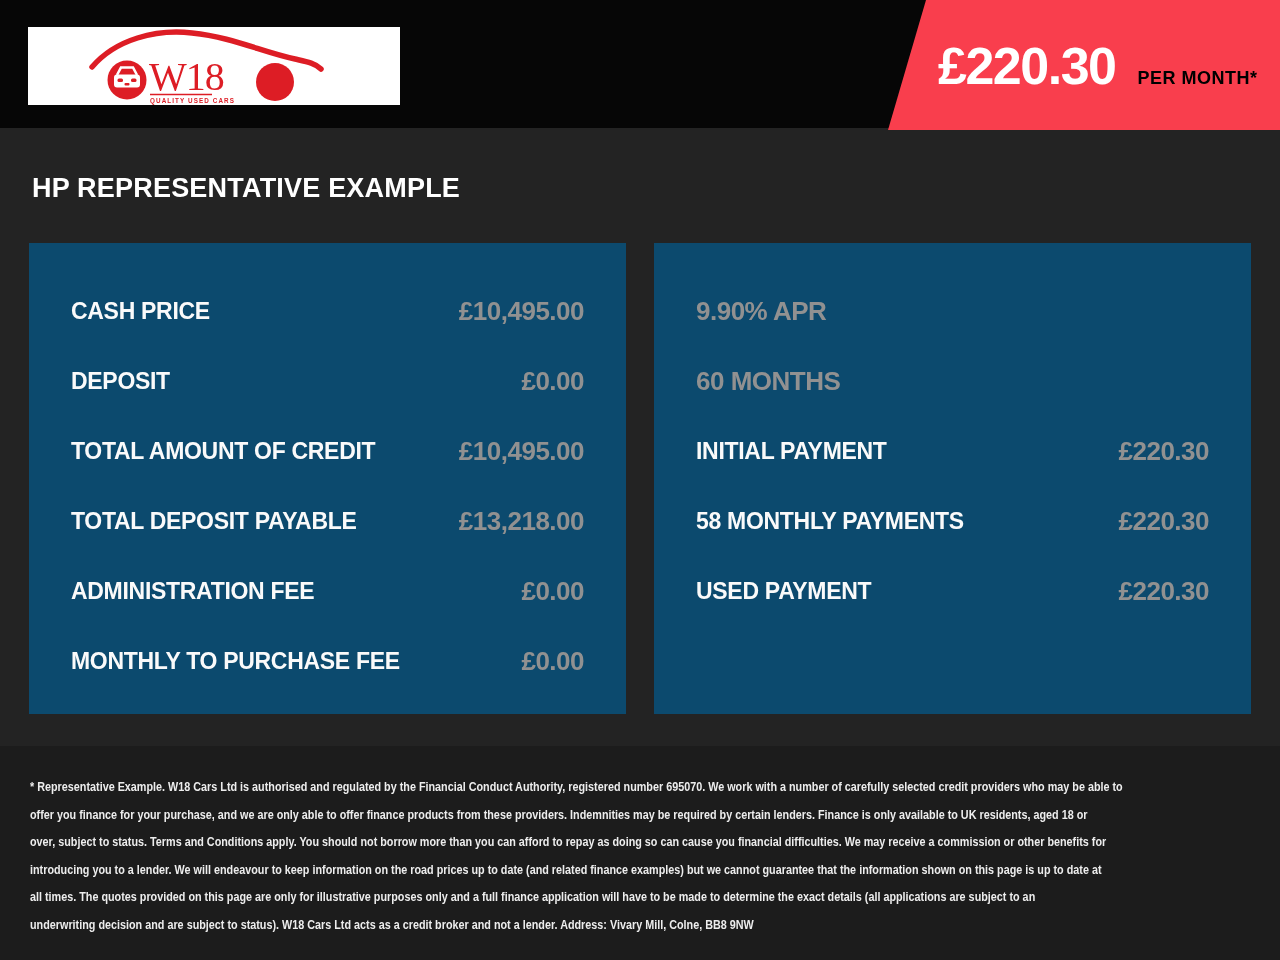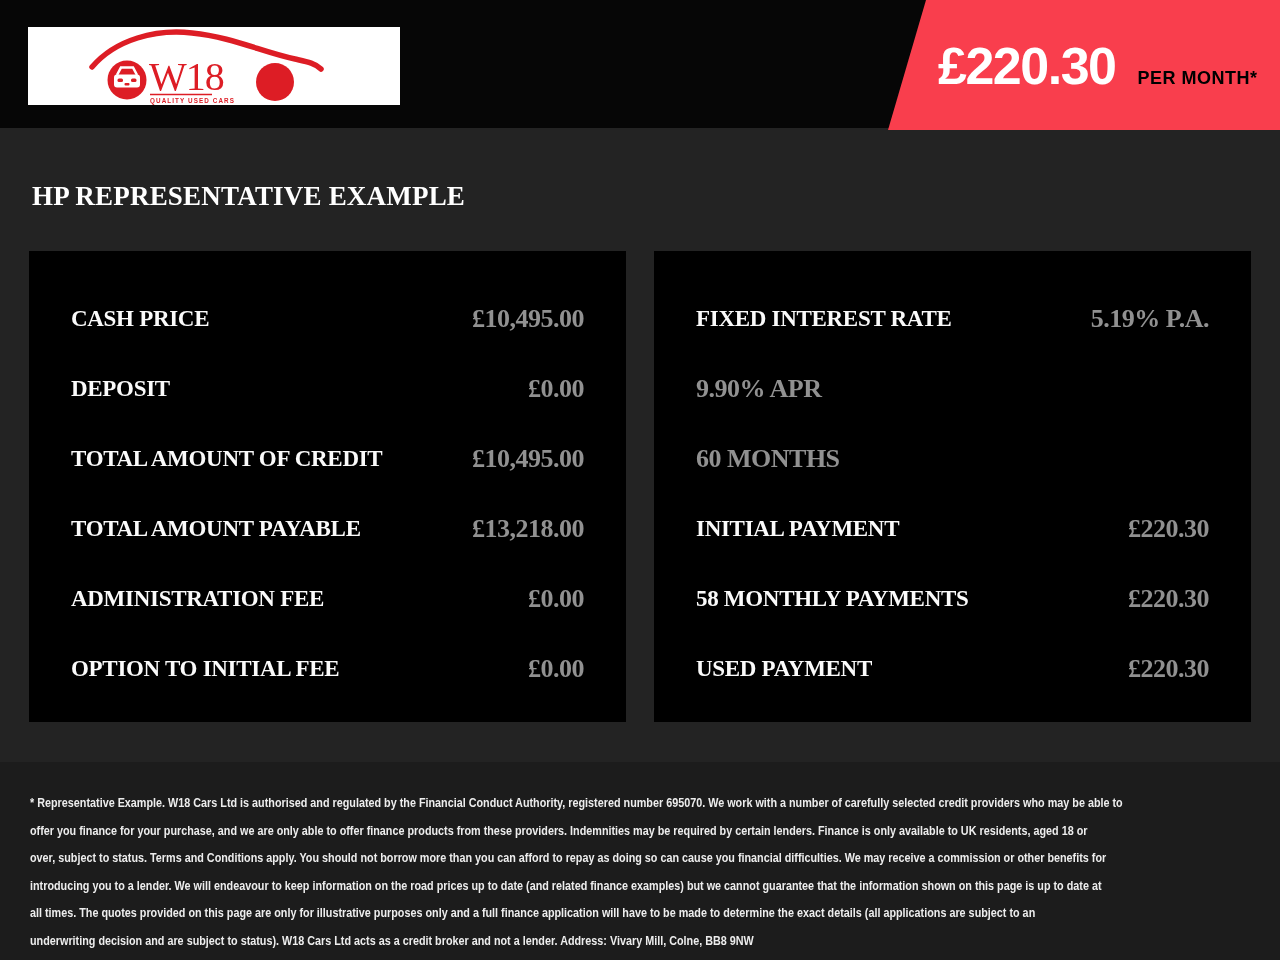--- a/index.html
+++ b/index.html
@@ -43,38 +43,38 @@
   }
   .price-period {
     color: #000000;
     font-size: 18px;
     font-weight: bold;
     letter-spacing: 0.5px;
     margin-left: 22px;
   }
 
   
-  .main { padding: 8px 29px; font-family: Liberation Serif, serif; }
+  .main { padding: 0 29px; }
   .page-title {
     margin-left: 3px;
     padding-top: 45px;
     font-size: 27px;
     font-weight: bold;
     color: #ffffff;
     letter-spacing: 0.2px;
   }
   .panels {
     display: flex;
     gap: 28px;
     margin-top: 39px;
   }
   .panel {
     flex: 1;
     height: 471px;
-    background: #000000;
+    background: #0c4a6e;
     padding: 33px 42px 0 42px;
   }
   .finance-row {
     height: 70px;
     display: flex;
     justify-content: space-between;
     align-items: center;
   }
   .finance-label {
     color: #fafafa;
@@ -148,38 +148,34 @@
       </div>
       <div class="finance-row">
         <span class="finance-label">DEPOSIT</span>
         <span class="finance-value">£0.00</span>
       </div>
       <div class="finance-row">
         <span class="finance-label">TOTAL AMOUNT OF CREDIT</span>
         <span class="finance-value">£10,495.00</span>
       </div>
       <div class="finance-row">
-        <span class="finance-label">TOTAL AMOUNT PAYABLE</span>
+        <span class="finance-label">TOTAL DEPOSIT PAYABLE</span>
         <span class="finance-value">£13,218.00</span>
       </div>
       <div class="finance-row">
         <span class="finance-label">ADMINISTRATION FEE</span>
         <span class="finance-value">£0.00</span>
       </div>
       <div class="finance-row">
-        <span class="finance-label">OPTION TO INITIAL FEE</span>
+        <span class="finance-label">MONTHLY TO PURCHASE FEE</span>
         <span class="finance-value">£0.00</span>
       </div>
     </div>
 
     <div class="panel">
-      <div class="finance-row">
-        <span class="finance-label">FIXED INTEREST RATE</span>
-        <span class="finance-value">5.19% P.A.</span>
-      </div>
       <div class="finance-row">
         <span class="finance-value">9.90% APR</span>
       </div>
       <div class="finance-row">
         <span class="finance-value">60 MONTHS</span>
       </div>
       <div class="finance-row">
         <span class="finance-label">INITIAL PAYMENT</span>
         <span class="finance-value">£220.30</span>
       </div>

